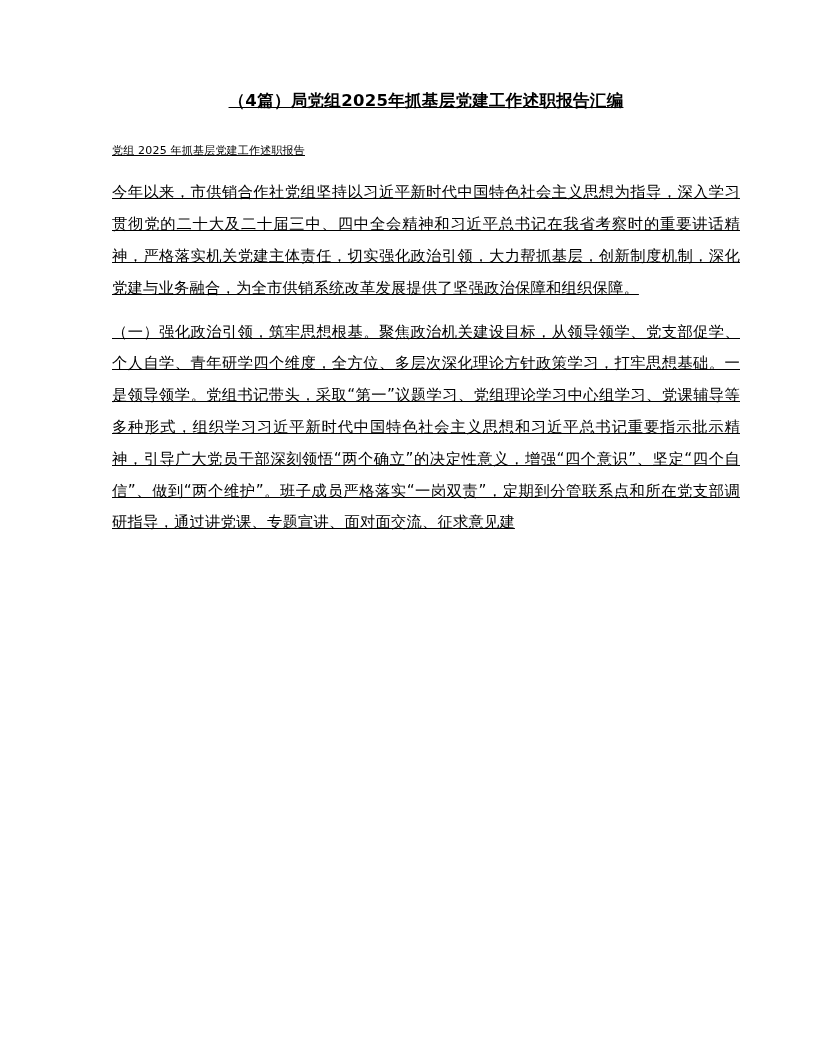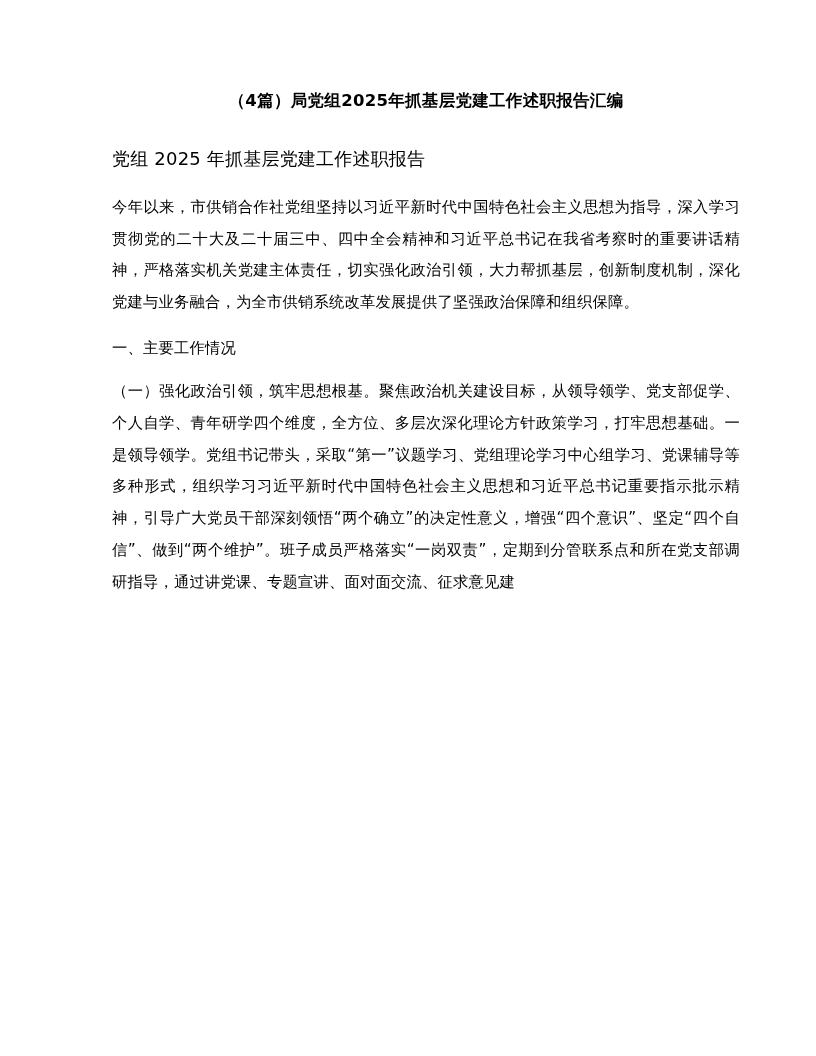--- a/index.html
+++ b/index.html
@@ -14,40 +14,41 @@
     color: #000000;
     overflow: hidden;
   }
   .page {
     width: 816px;
     height: 1056px;
     box-sizing: border-box;
     padding: 88px 76px 60px 112px;
     background: #ffffff;
     position: relative;
+    text-decoration: underline;
   }
   .doc-title {
     font-size: 16.5px;
     font-weight: bold;
     text-align: center;
     letter-spacing: 0.3px;
     line-height: 1.6;
     margin: 0 0 26px 0;
     white-space: nowrap;
   }
   p.body-text {
     font-size: 15.3px;
     line-height: 2.08;
     margin: 11px 0 12px 0;
     text-align: justify;
     text-justify: inter-ideograph;
     letter-spacing: 0.2px;
   }
   p.subtitle {
-    font-size: 18px;
+    font-size: 11px;
     line-height: 2.08;
     margin: 0 0 14px 0;
     letter-spacing: 0.2px;
   }
   p.heading {
     font-size: 15.3px;
     line-height: 2.08;
     margin: 14px 0 10px 0;
     letter-spacing: 0.2px;
   }
@@ -56,17 +57,16 @@
 <body>
 
 <div class="page">
 
   <h1 class="doc-title">（4篇）局党组2025年抓基层党建工作述职报告汇编</h1>
 
   <p class="subtitle">党组 2025 年抓基层党建工作述职报告</p>
 
   <p class="body-text">今年以来，市供销合作社党组坚持以习近平新时代中国特色社会主义思想为指导，深入学习贯彻党的二十大及二十届三中、四中全会精神和习近平总书记在我省考察时的重要讲话精神，严格落实机关党建主体责任，切实强化政治引领，大力帮抓基层，创新制度机制，深化党建与业务融合，为全市供销系统改革发展提供了坚强政治保障和组织保障。</p>
 
-  <p class="heading">一、主要工作情况</p>
 
   <p class="body-text">（一）强化政治引领，筑牢思想根基。聚焦政治机关建设目标，从领导领学、党支部促学、个人自学、青年研学四个维度，全方位、多层次深化理论方针政策学习，打牢思想基础。一是领导领学。党组书记带头，采取“第一”议题学习、党组理论学习中心组学习、党课辅导等多种形式，组织学习习近平新时代中国特色社会主义思想和习近平总书记重要指示批示精神，引导广大党员干部深刻领悟“两个确立”的决定性意义，增强“四个意识”、坚定“四个自信”、做到“两个维护”。班子成员严格落实“一岗双责”，定期到分管联系点和所在党支部调研指导，通过讲党课、专题宣讲、面对面交流、征求意见建</p>
 
 </div>
 
 </body></html>

